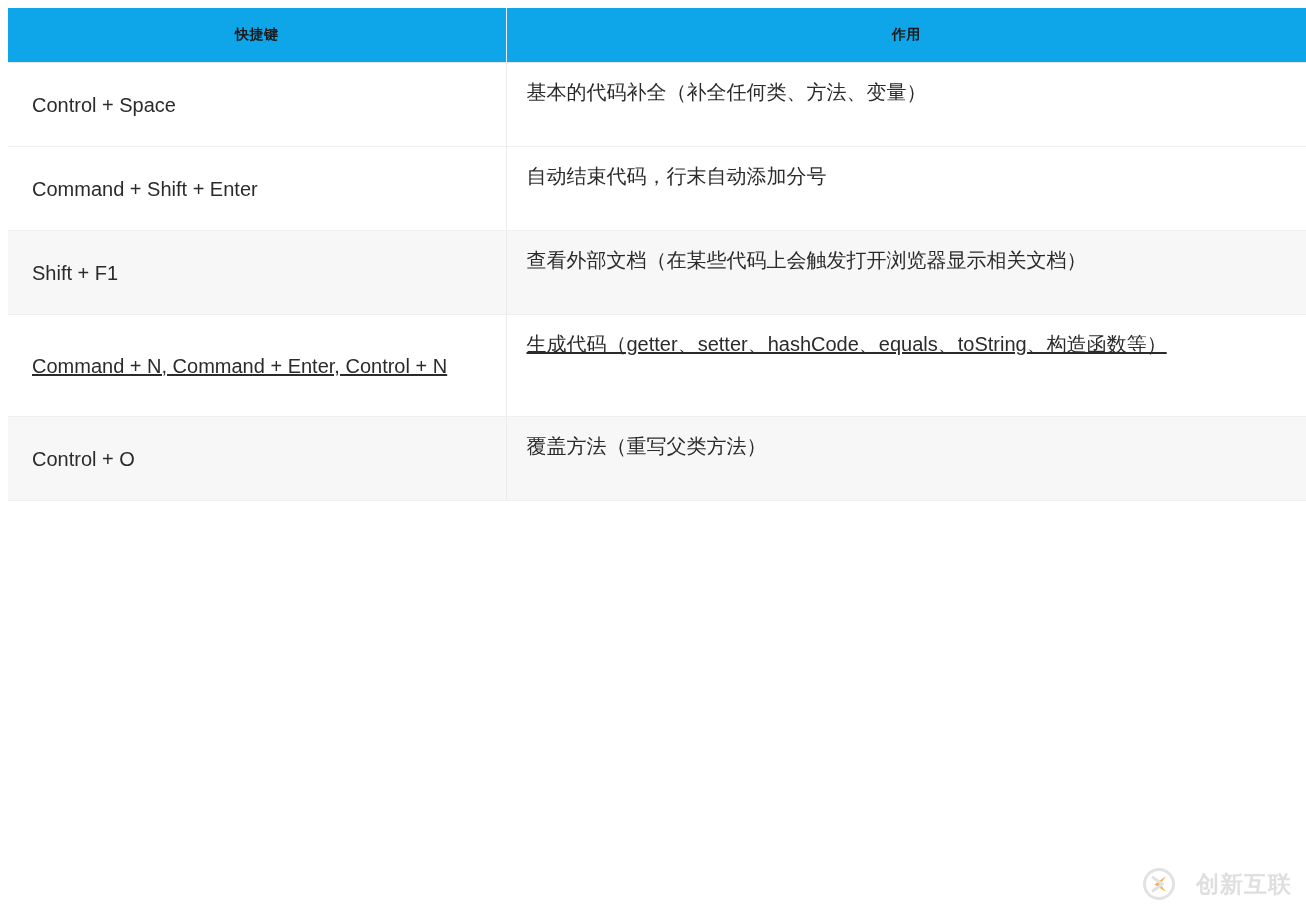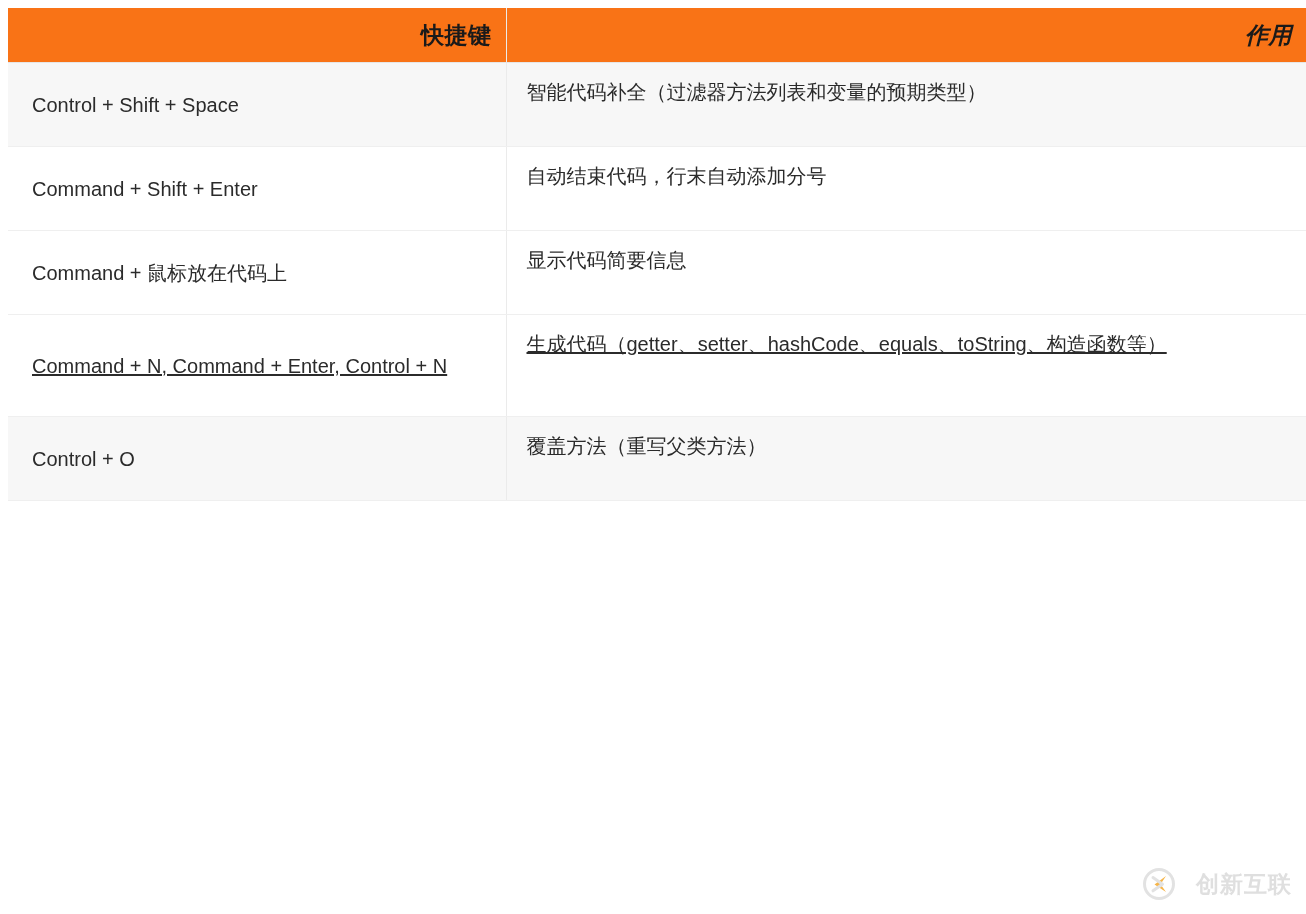--- a/index.html
+++ b/index.html
@@ -26,33 +26,33 @@
     border-collapse: collapse;
     width: 1298px;
     table-layout: fixed;
     background: #ffffff;
   }
 
   table.shortcut-table col.col-key { width: 498px; }
   table.shortcut-table col.col-desc { width: 800px; }
 
   table.shortcut-table thead th {
-    font-size: 23px;
+    font-size: 14px;
     font-weight: bold;
     color: #1a1a1a;
-    text-align: right;
+    text-align: center;
     height: 54px;
     padding: 0 14px;
     border-right: 1px solid #ebebeb;
     border-bottom: 1px solid #e6e6e6;
-    background: #f97316;
+    background: #0ea5e9;
     vertical-align: middle;
     letter-spacing: 0.5px;
   }
-  table.shortcut-table thead th:last-child { border-right: none; font-style: italic; }
+  table.shortcut-table thead th:last-child { border-right: none; }
 
   table.shortcut-table tbody td {
     font-size: 20px;
     color: #2b2b2b;
     border-right: 1px solid #ebebeb;
     border-bottom: 1px solid #efefef;
     background: transparent;
     line-height: 1.5;
   }
   table.shortcut-table tbody td:last-child { border-right: none; }
@@ -109,31 +109,31 @@
       <col class="col-key">
       <col class="col-desc">
     </colgroup>
     <thead>
       <tr>
         <th>快捷键</th>
         <th>作用</th>
       </tr>
     </thead>
     <tbody id="table-body">
-        <tr class="row-even h-single">
-          <td class="key-cell">Control + Shift + Space</td>
-          <td class="desc-cell">智能代码补全（过滤器方法列表和变量的预期类型）</td>
+        <tr class="row-odd h-single">
+          <td class="key-cell">Control + Space</td>
+          <td class="desc-cell">基本的代码补全（补全任何类、方法、变量）</td>
         </tr>
         <tr class="row-odd h-single">
           <td class="key-cell">Command + Shift + Enter</td>
           <td class="desc-cell">自动结束代码，行末自动添加分号</td>
         </tr>
-        <tr class="row-odd h-single">
-          <td class="key-cell">Command + 鼠标放在代码上</td>
-          <td class="desc-cell">显示代码简要信息</td>
+        <tr class="row-even h-single">
+          <td class="key-cell">Shift + F1</td>
+          <td class="desc-cell">查看外部文档（在某些代码上会触发打开浏览器显示相关文档）</td>
         </tr>
         <tr class="row-odd h-double">
           <td class="key-cell">Command + N, Command + Enter, Control + N</td>
           <td class="desc-cell">生成代码（getter、setter、hashCode、equals、toString、构造函数等）</td>
         </tr>
         <tr class="row-even h-single">
           <td class="key-cell">Control + O</td>
           <td class="desc-cell">覆盖方法（重写父类方法）</td>
         </tr>
       </tbody>

